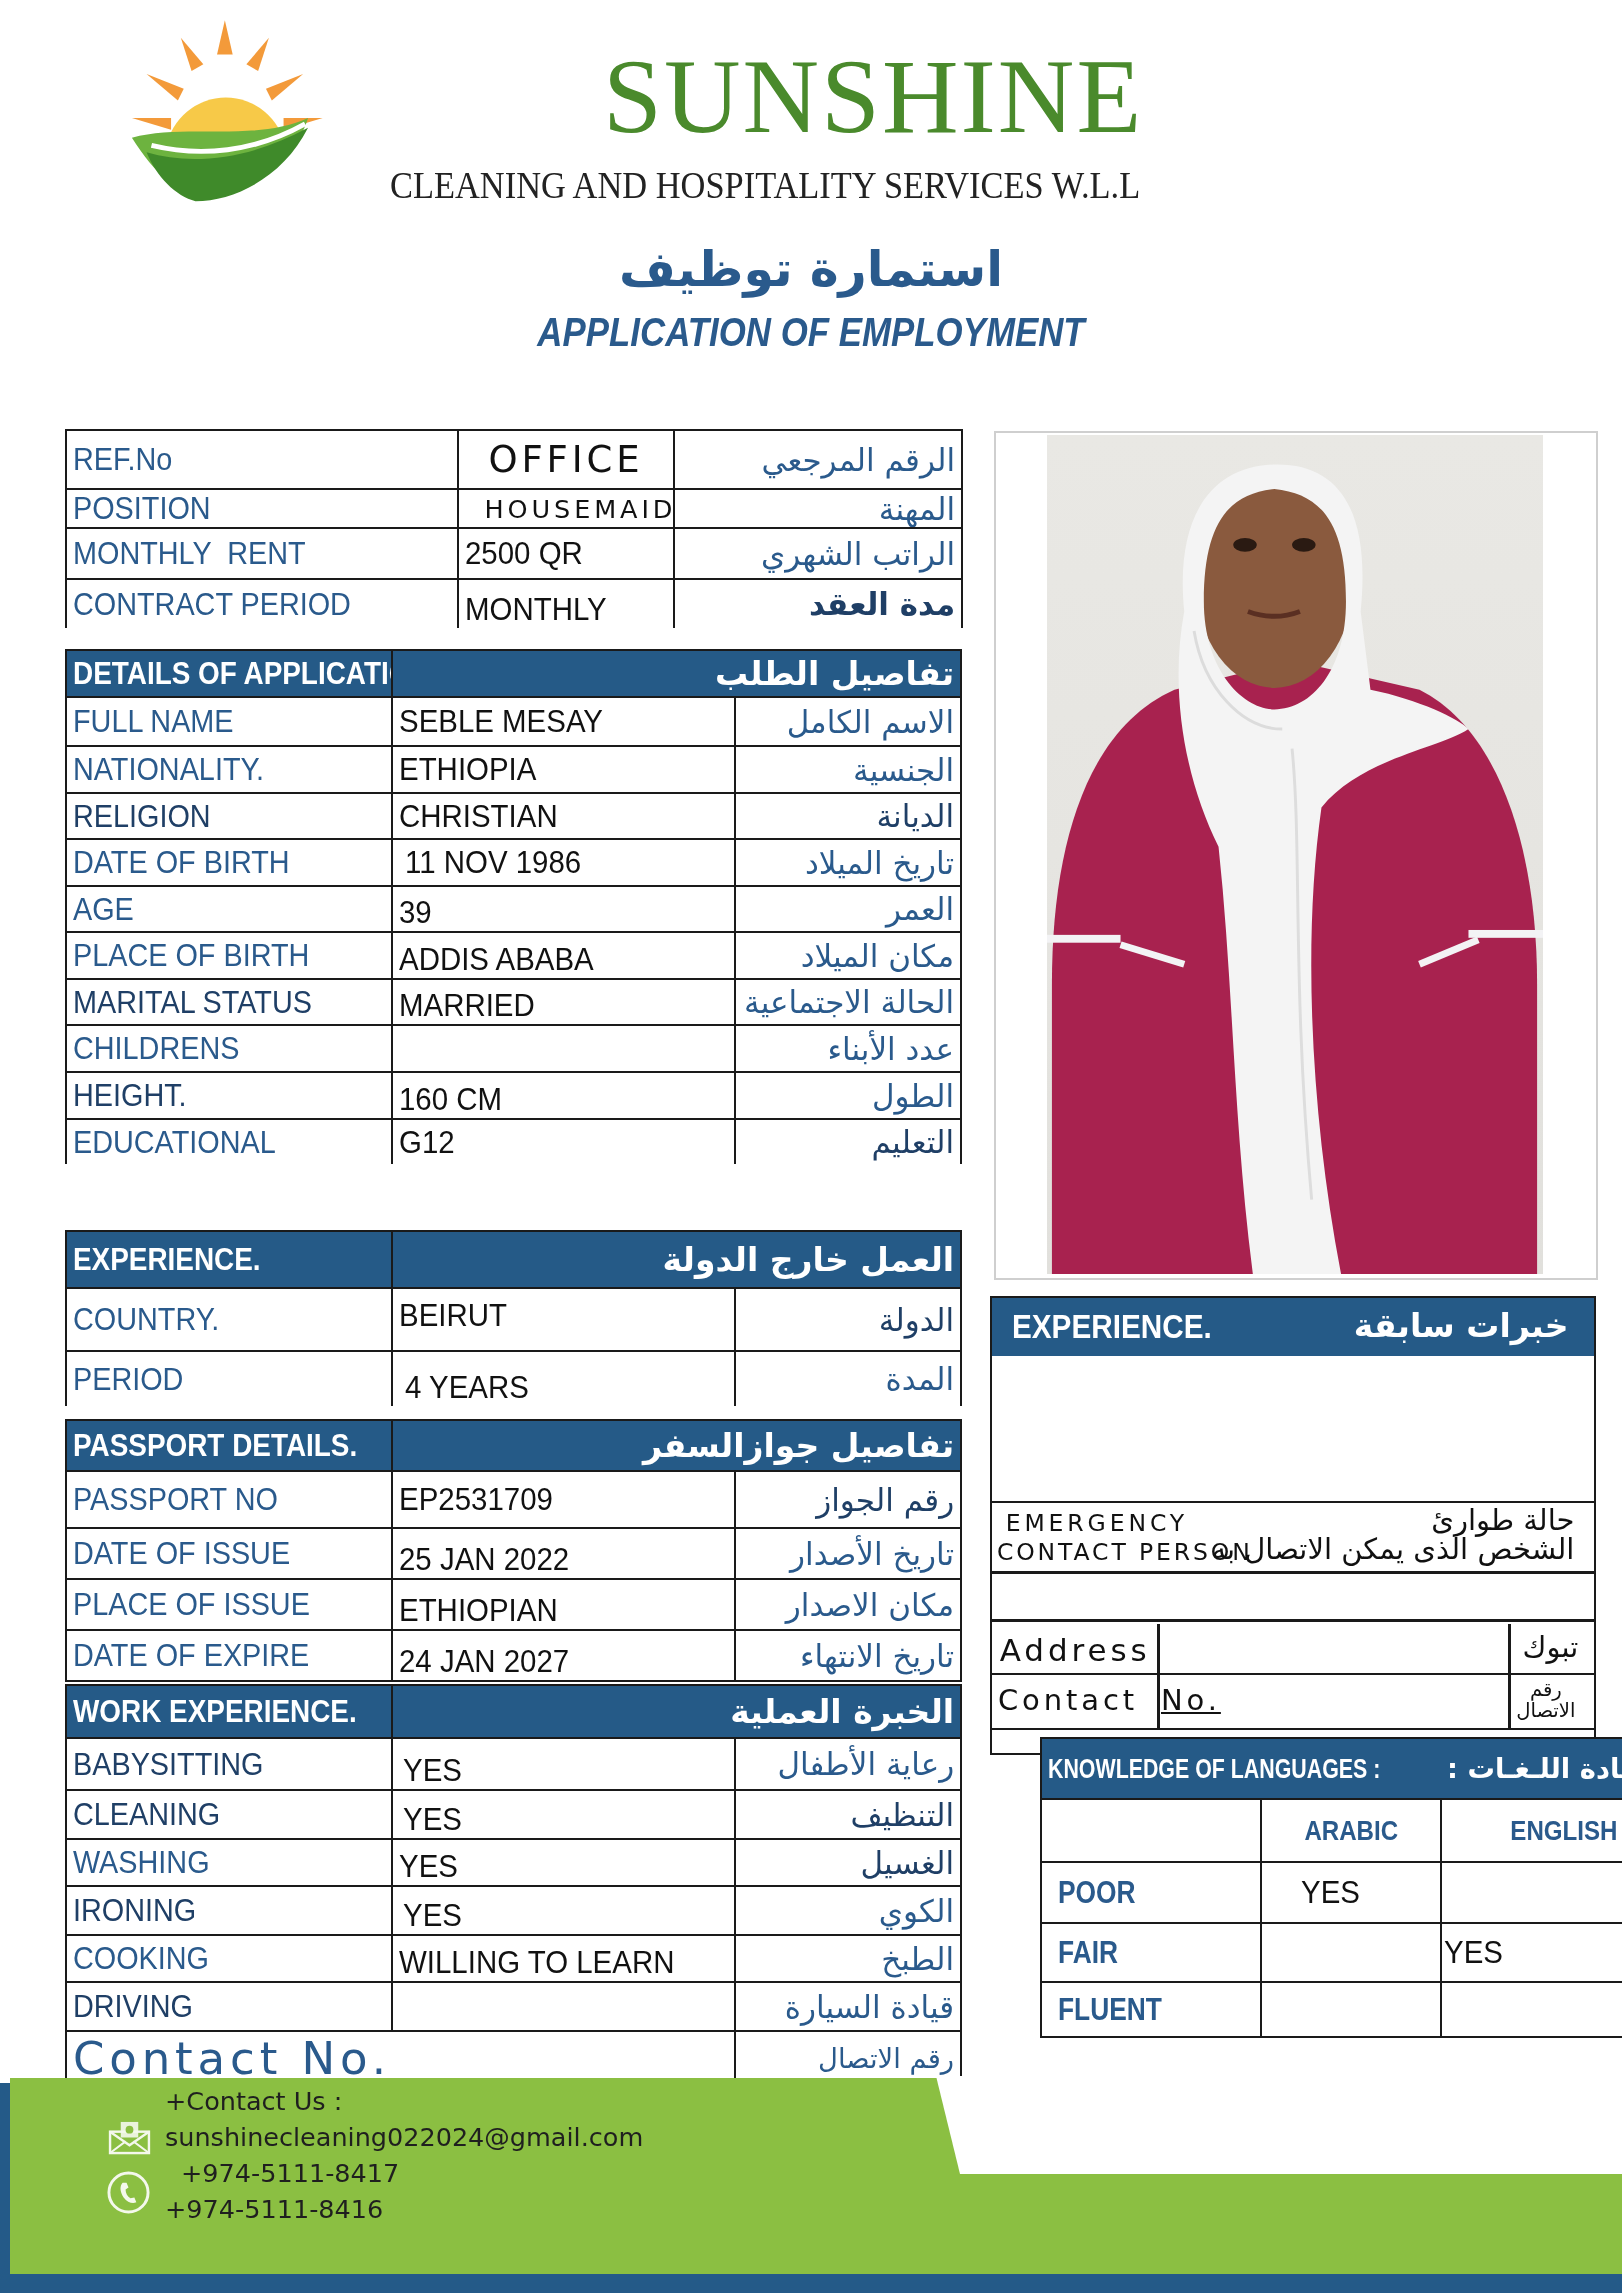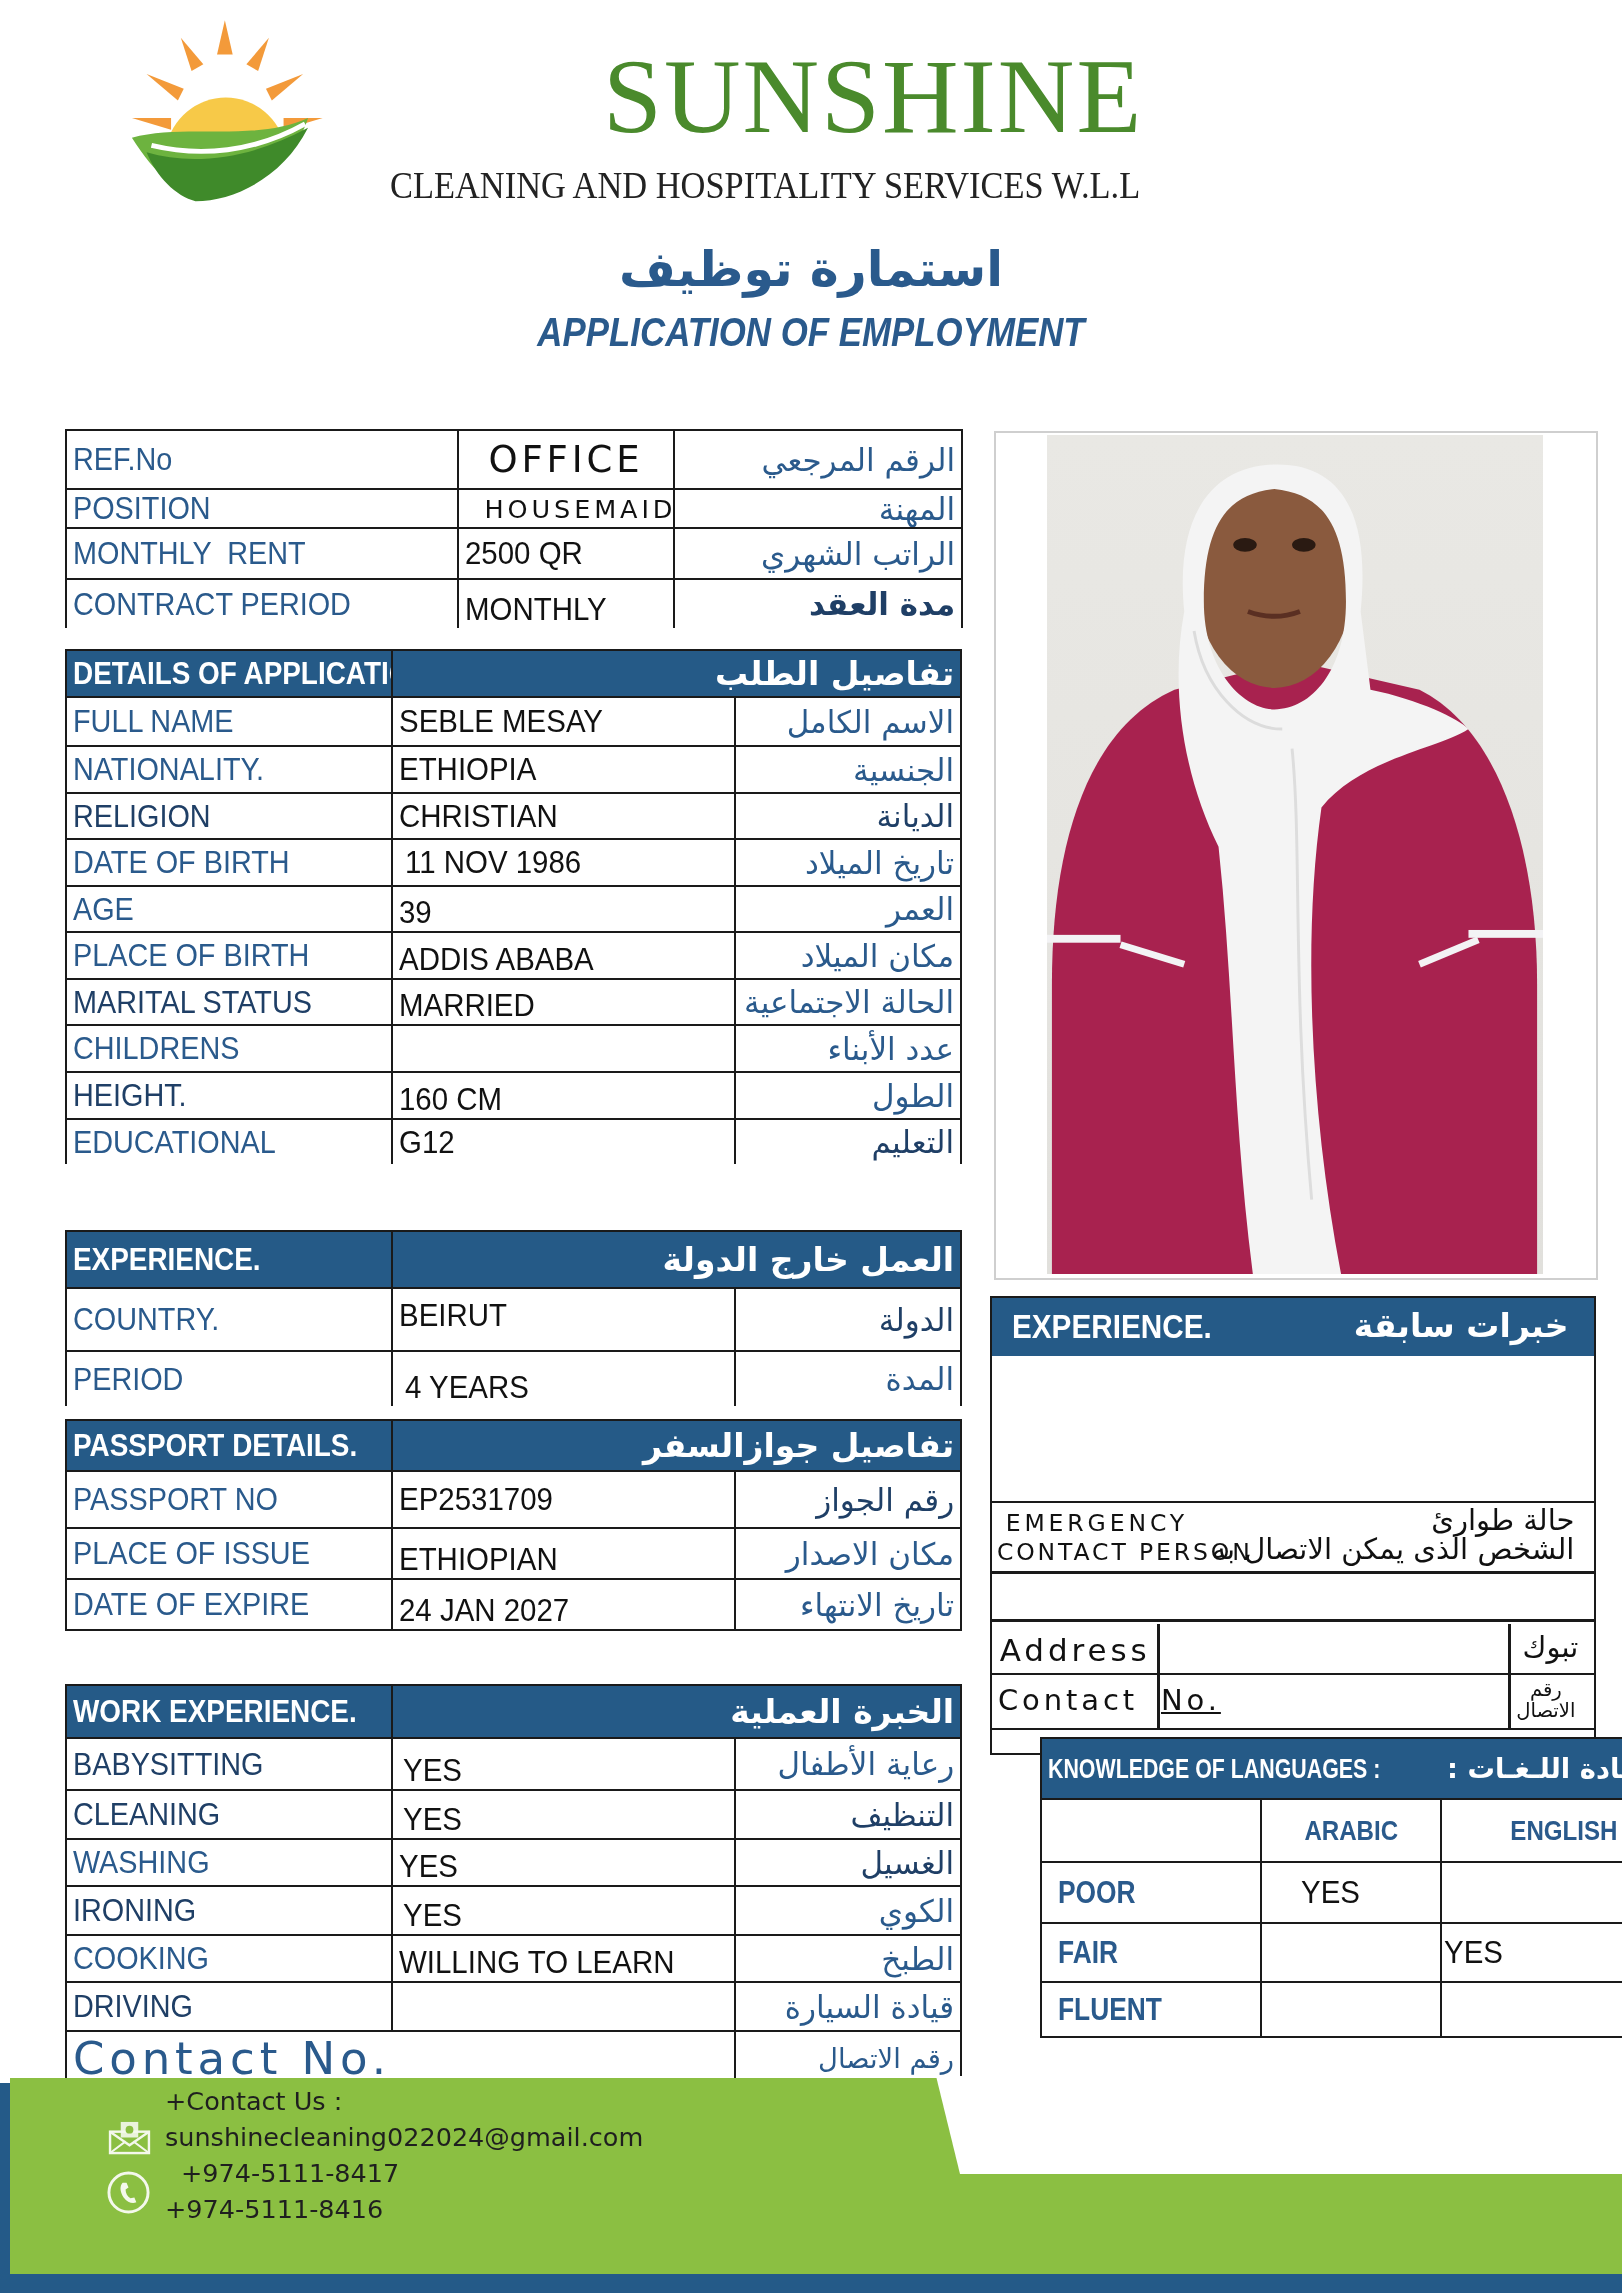--- a/index.html
+++ b/index.html
@@ -191,20 +191,25 @@
       <tr class="hdr" style="height:51px">
     <td style="border-right:2px solid #1a1a1a"><span class="hl">PASSPORT DETAILS.</span></td>
     <td colspan="2" style="text-align:right"><span class="hr">تفاصيل جوازالسفر</span></td>
   </tr>
   <tr style="height:57px">
         <td><span class="lbl">PASSPORT NO</span></td>
         <td><span class="val">EP2531709</span></td>
         <td class="arcell"><span class="ar" style="color:#1f3f66">رقم الجواز</span></td>
       </tr>
   <tr style="height:51px">
+        <td><span class="lbl">DATE OF ISSUE</span></td>
+        <td style="vertical-align:bottom"><span class="val">25 JAN 2022</span></td>
+        <td class="arcell"><span class="ar">تاريخ الأصدار</span></td>
+      </tr>
+  <tr style="height:51px">
         <td><span class="lbl">PLACE OF ISSUE</span></td>
         <td style="vertical-align:bottom"><span class="val">ETHIOPIAN</span></td>
         <td class="arcell"><span class="ar">مكان الاصدار</span></td>
       </tr>
   <tr style="height:51px">
         <td><span class="lbl">DATE OF EXPIRE</span></td>
         <td style="vertical-align:bottom"><span class="val">24 JAN 2027</span></td>
         <td class="arcell"><span class="ar">تاريخ الانتهاء</span></td>
       </tr>
 </tbody>

